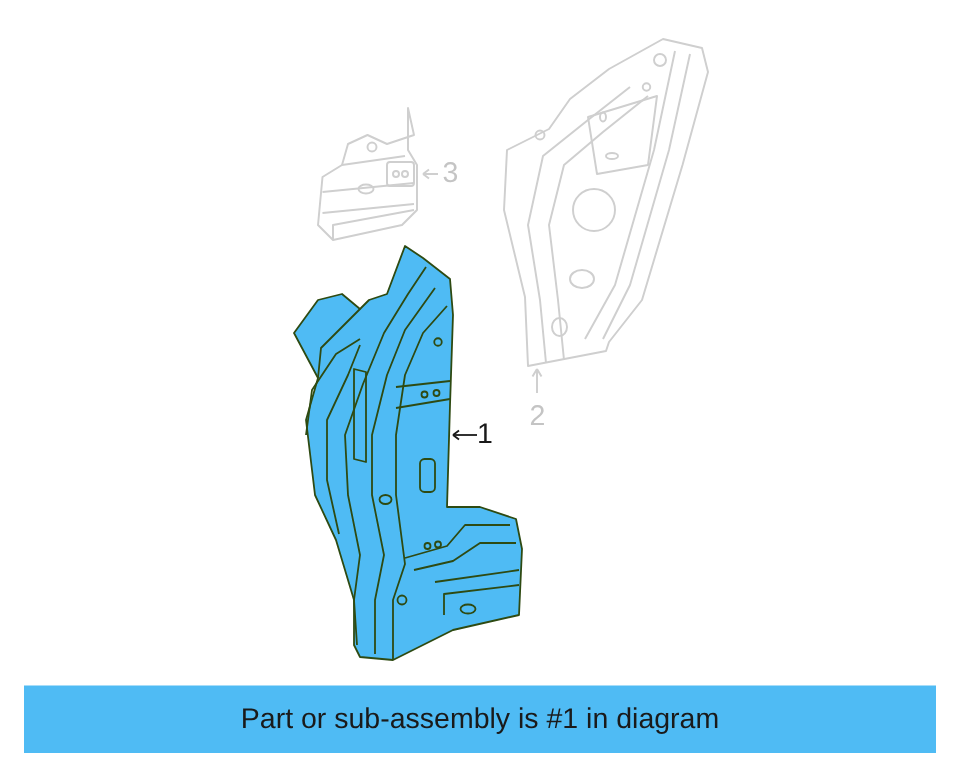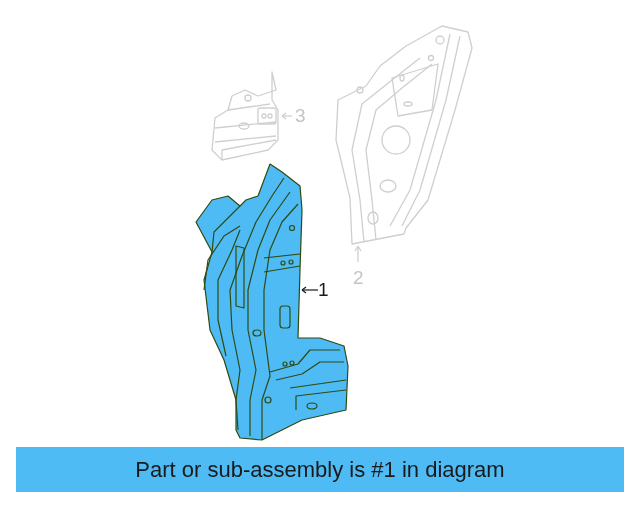--- a/index.html
+++ b/index.html
@@ -2,24 +2,24 @@
 <html><head>
   <meta charset="utf-8">
   <style>
     html, body { margin: 0; padding: 0; background: #ffffff; }
     body { width: 640px; height: 512px; position: relative; overflow: hidden; font-family: "Liberation Sans", sans-serif; }
     .diagram { position: absolute; left: 0; top: 0; width: 640px; height: 455px; }
     .callout { position: absolute; font-family: "Liberation Sans", sans-serif; font-size: 19px; line-height: 1; }
     .callout.gray { color: #c4c4c4; }
     .callout.dark { color: #1a1a1a; }
     .banner {
-      position: absolute; left: 16px; top: 447px; width: 608px; height: 45px;
+      position: absolute; left: 16px; top: 457px; width: 608px; height: 45px;
       background: #4fbbf4;
       display: flex; flex-direction: column; align-items: center; justify-content: center;
-      color: #1a1a1a; font-size: 22px; line-height: 20px; text-align: center;
+      color: #1a1a1a; font-size: 19px; line-height: 20px; text-align: center;
     }
   </style>
 </head>
 <body>
 
 <div class="diagram">
   <svg width="640" height="455" viewBox="0 0 640 455" xmlns="http://www.w3.org/2000/svg">
 
     <g fill="none" stroke="#cfcfcf" stroke-width="1.3" stroke-linejoin="round">
       <path d="M272 72 L276 90 L258 96 L245 90 L232 96 L228 110 L215 118 L212 150 L222 160 L268 150 L278 140 L278 110 L272 100 Z"></path>

